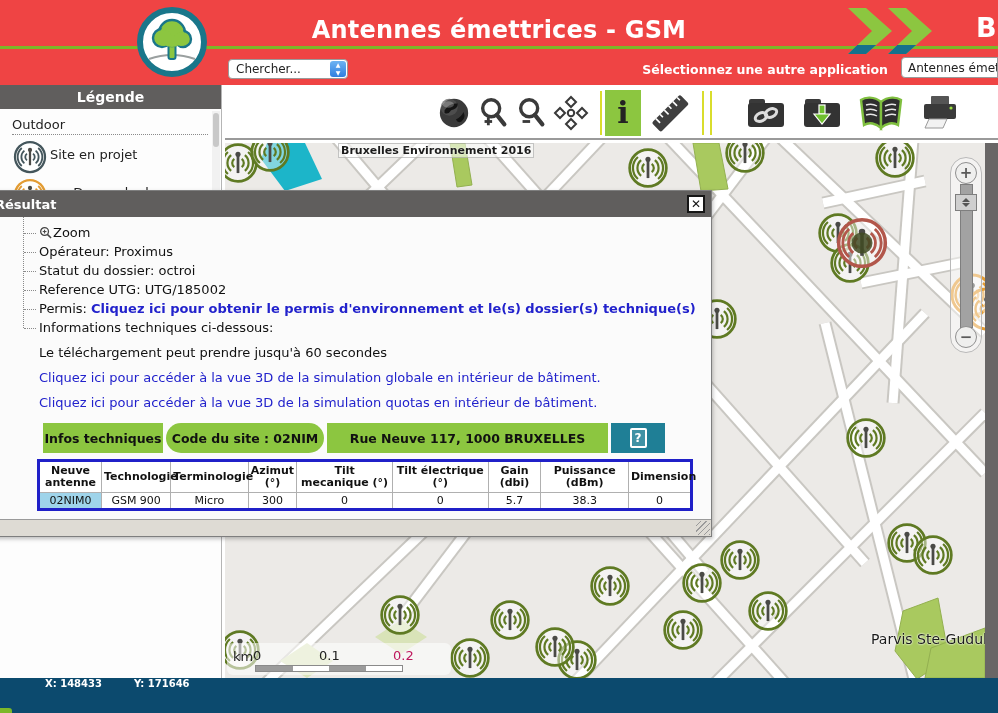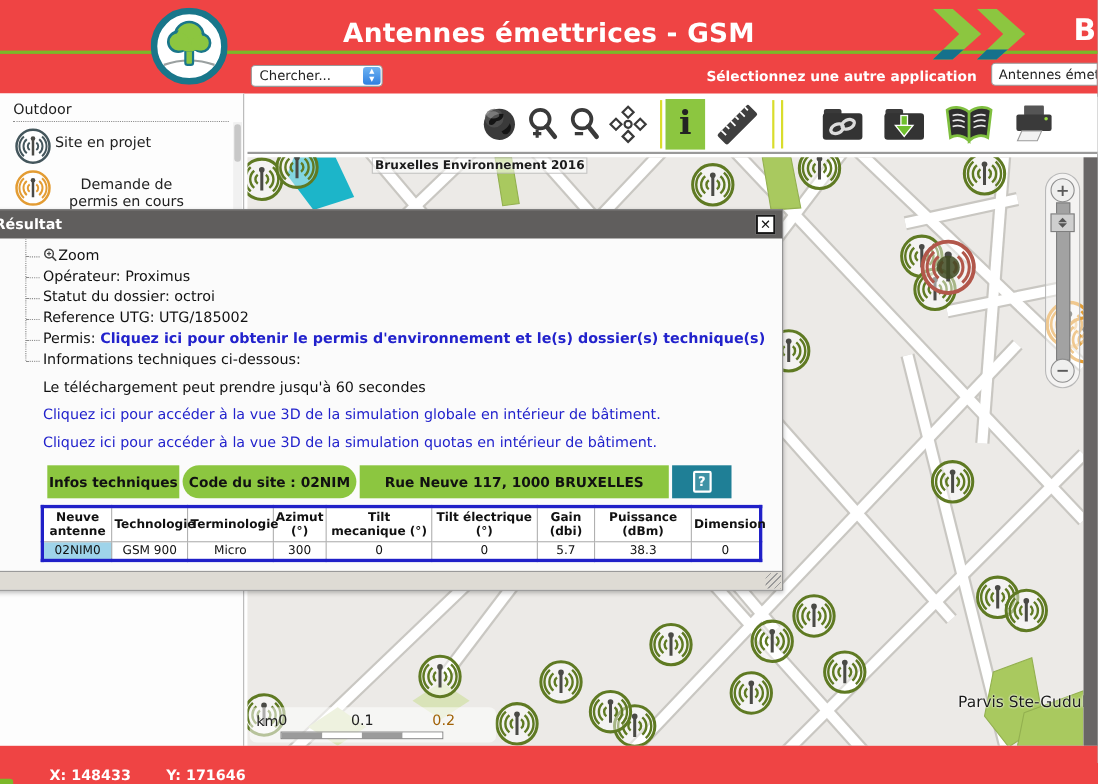--- a/index.html
+++ b/index.html
@@ -60,21 +60,21 @@
   .map-copyright{ position:absolute; left:113px; top:0px; font-size:11px; font-weight:bold; color:#1c1c1c;
     background:rgba(255,255,255,.55); border:1px solid rgba(120,120,120,.4); padding:0 2px;
     text-shadow:0 0 2px #fff; white-space:nowrap; }
   .place-label{ position:absolute; left:646px; top:488px; font-size:14px; color:#1a1a1a;
     text-shadow:0 0 2px #fff,0 0 2px #fff; white-space:nowrap; }
   .scalebox{ position:absolute; left:2px; top:500px; width:224px; height:32px;
     background:rgba(255,255,255,.55); border-radius:6px; }
   .scalebox .unit{ position:absolute; left:6px; top:6px; font-size:13px; color:#222; }
   .scalebox .t0{ position:absolute; left:26px; top:5px; font-size:13px; color:#222; }
   .scalebox .t1{ position:absolute; left:92px; top:5px; font-size:13px; color:#222; }
-  .scalebox .t2{ position:absolute; left:166px; top:5px; font-size:13px; color:#a16207; }
+  .scalebox .t2{ position:absolute; left:166px; top:5px; font-size:13px; color:#be185d; }
   .scalebar{ position:absolute; left:28px; top:22px; width:148px; height:7px; display:flex; border:1px solid #8a8a8a; }
   .scalebar i{ flex:1; }
   .scalebar i:nth-child(odd){ background:#9b9b9b; }
   .scalebar i:nth-child(even){ background:#fff; }
   .zoomctl{ position:absolute; left:725px; top:14px; width:32px; height:196px;
     background:rgba(255,255,255,.45); border:1px solid #b9b9b9; border-radius:16px; }
   .zoomctl .zbtn{ position:absolute; left:4px; width:22px; height:22px; border-radius:50%;
     background:#efefee; border:1px solid #8f8f8f; color:#5a5a5a; font-size:15px; font-weight:bold;
     display:flex; align-items:center; justify-content:center; line-height:1; }
   .zoomctl .plus{ top:4px; } .zoomctl .minus{ bottom:4px; }
@@ -114,22 +114,22 @@
   table.tech th, table.tech td{ border:1px solid #b0b0b0; font-size:11px; color:#111;
     text-align:center; vertical-align:middle; padding:1px 2px; }
   table.tech th{ font-weight:600; height:32px; line-height:12px; }
   table.tech td{ height:16px; }
   td.hl{ background:#9fd4ea; }
   .popup-hscroll{ position:absolute; left:0; bottom:0; width:100%; height:17px; background:#dedbd4;
     border-top:1px solid #9a9a9a; }
   .popup-grip{ position:absolute; right:1px; bottom:1px; width:14px; height:14px;
     background:repeating-linear-gradient(135deg,transparent 0 3px,#9a9a9a 3px 4px); cursor:nwse-resize; }
   
-  .statusbar{ position:absolute; left:0; top:678px; width:998px; height:35px; background:#ef4444;
-    color:#fff; font-size:13px; font-weight:600; display:flex; align-items:flex-end; }
+  .statusbar{ position:absolute; left:0; top:678px; width:998px; height:35px; background:#0c4a6e;
+    color:#fff; font-size:10px; font-weight:600; display:flex; align-items:flex-start; }
   .statusbar .x{ margin-left:45px; } .statusbar .y{ margin-left:32px; }
   .corner-green{ position:absolute; left:0; top:708px; width:12px; height:5px; background:#7cb829; border-radius:0 3px 0 0; }
 </style>
 </head>
 <body>
 
 <svg width="0" height="0" style="position:absolute">
   <defs>
     <g id="ant-sym">
       <circle cx="24" cy="24" r="20" fill="#ffffff" fill-opacity="0.45" stroke="currentColor" stroke-width="3"></circle>
@@ -178,20 +178,21 @@
           <span>▼</span>
         </span>
     </div>
     <div class="select-app-label">Sélectionnez une autre application</div>
     <div class="app-select">
       <span>Antennes émettric</span>
     </div>
   </div>
 
   <aside class="sidebar">
+    <div class="legend-titlebar">Légende</div>
     <div class="legend-body">
       <div class="legend-group">Outdoor</div>
       <div class="legend-item">
         <svg viewBox="0 0 48 48" style="color:#44565c">
             <use href="#ant-sym"></use>
           </svg>
         <span class="lbl">Site en projet</span>
       </div>
       <div class="legend-item">
         <svg viewBox="0 0 48 48" style="color:#e39c33">

